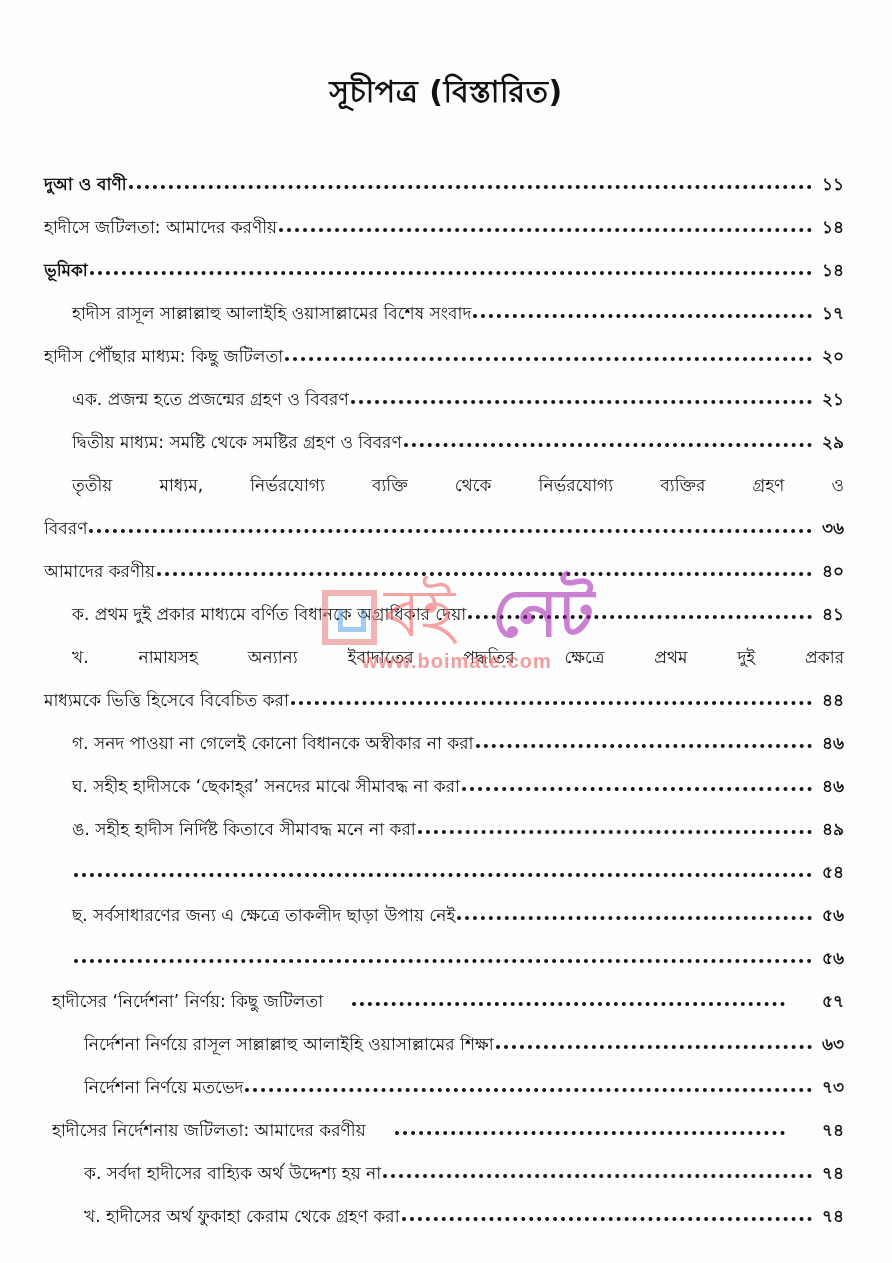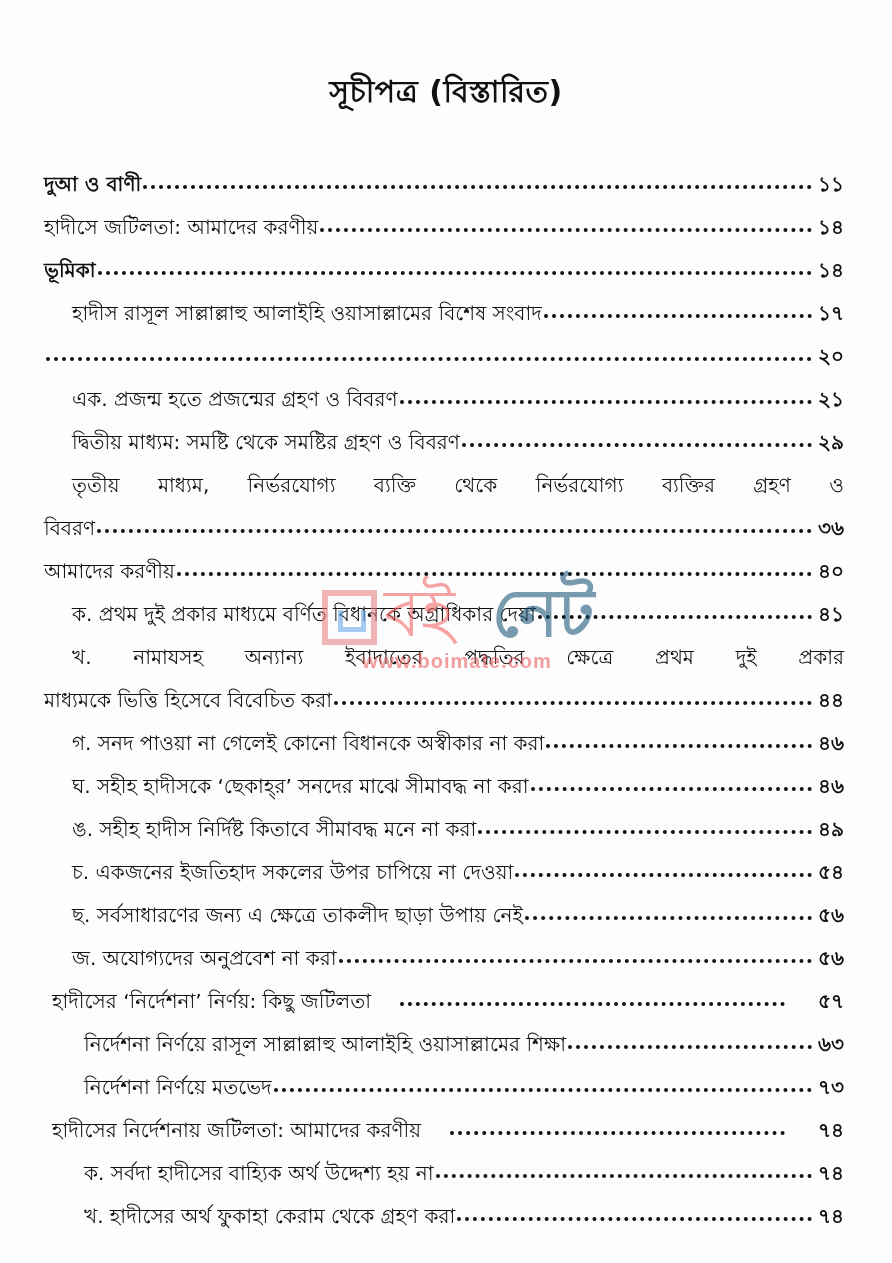--- a/index.html
+++ b/index.html
@@ -34,21 +34,21 @@
   .toc {
     position: absolute;
     top: 163px;
     left: 44px;
     width: 800px;
   }
   .row {
     display: flex;
     align-items: baseline;
     height: 43px;
-    font-size: 20px;
+    font-size: 17px;
     line-height: 43px;
     white-space: nowrap;
   }
   .row.bold { font-weight: bold; }
   .row.indent { padding-left: 28px; justify-content: center; }
   .row.indent2 { padding-left: 40px; }
   .row.indent1 { padding-left: 8px; gap: 27px; }
   .row .label {
     flex: 0 0 auto;
   }
@@ -107,21 +107,21 @@
     font-size: 66px;
     font-weight: normal;
     color: #ef5a5a;
     line-height: 80px;
   }
   .wm-text-blue {
     position: absolute;
     left: 170px; top: -6px;
     font-size: 66px;
     font-weight: bold;
-    color: #0c4a6e;
+    color: #a21caf;
     line-height: 80px;
   }
   .wm-url {
     position: absolute;
     left: 40px; top: 70px;
     font-size: 20px;
     font-weight: bold;
     color: #e85050;
     letter-spacing: 1px;
     font-family: "Liberation Sans", sans-serif;
@@ -154,20 +154,21 @@
       <span class="num">১৪</span>
     </div>
 
     <div class="row indent">
       <span class="label">হাদীস রাসূল সাল্লাল্লাহু আলাইহি ওয়াসাল্লামের বিশেষ সংবাদ</span>
       <span class="dots"></span>
       <span class="num">১৭</span>
     </div>
 
     <div class="row">
+      <span class="label">হাদীস পৌঁছার মাধ্যম: কিছু জটিলতা</span>
       <span class="dots"></span>
       <span class="num">২০</span>
     </div>
 
     <div class="row indent">
       <span class="label">এক. প্রজন্ম হতে প্রজন্মের গ্রহণ ও বিবরণ</span>
       <span class="dots"></span>
       <span class="num">২১</span>
     </div>
 
@@ -219,33 +220,31 @@
       <span class="num">৪৬</span>
     </div>
 
     <div class="row indent">
       <span class="label">ঙ. সহীহ হাদীস নির্দিষ্ট কিতাবে সীমাবদ্ধ মনে না করা</span>
       <span class="dots"></span>
       <span class="num">৪৯</span>
     </div>
 
     <div class="row indent">
-      <span class="label">চ. একজনের ইজতিহাদ সকলের উপর চাপিয়ে না দেওয়া</span>
       <span class="dots"></span>
       <span class="num">৫৪</span>
     </div>
 
     <div class="row indent">
       <span class="label">ছ. সর্বসাধারণের জন্য এ ক্ষেত্রে তাকলীদ ছাড়া উপায় নেই</span>
       <span class="dots"></span>
       <span class="num">৫৬</span>
     </div>
 
     <div class="row indent">
-      <span class="label">জ. অযোগ্যদের অনুপ্রবেশ না করা</span>
       <span class="dots"></span>
       <span class="num">৫৬</span>
     </div>
 
     <div class="row indent1">
       <span class="label">হাদীসের ‘নির্দেশনা’ নির্ণয়: কিছু জটিলতা</span>
       <span class="dots"></span>
       <span class="num">৫৭</span>
     </div>
 

